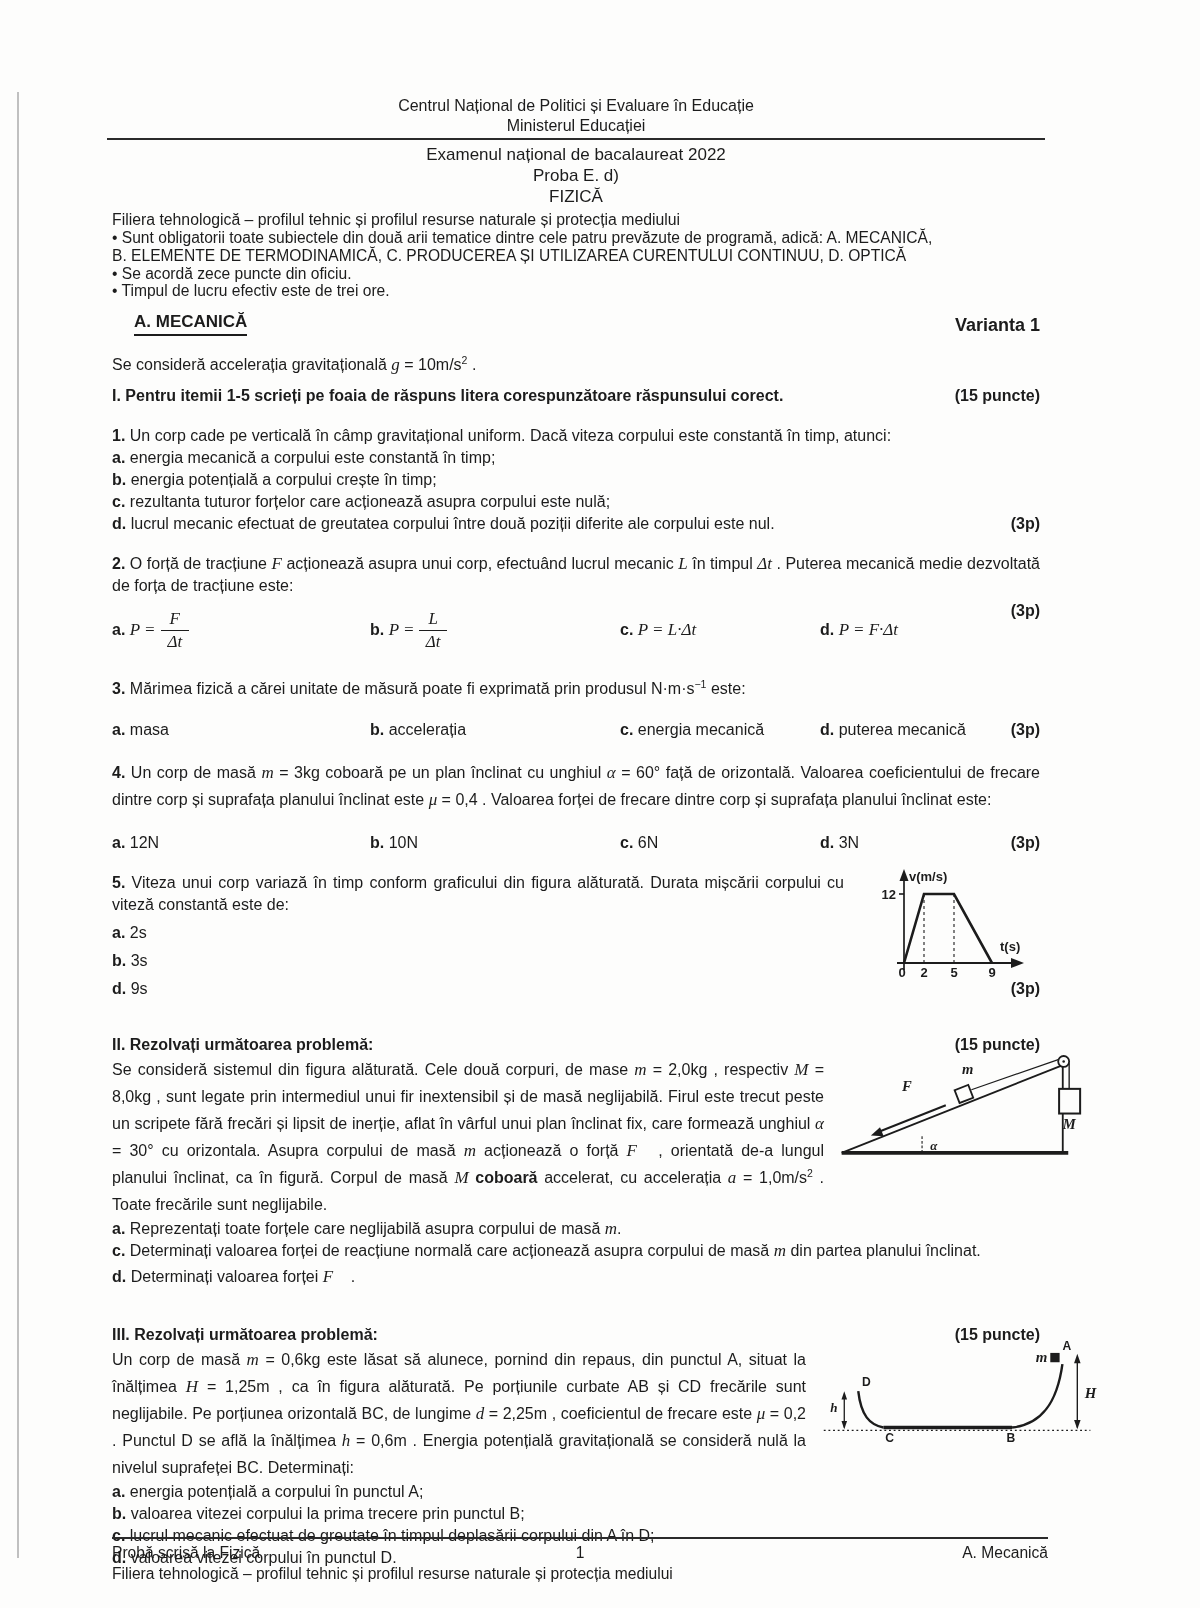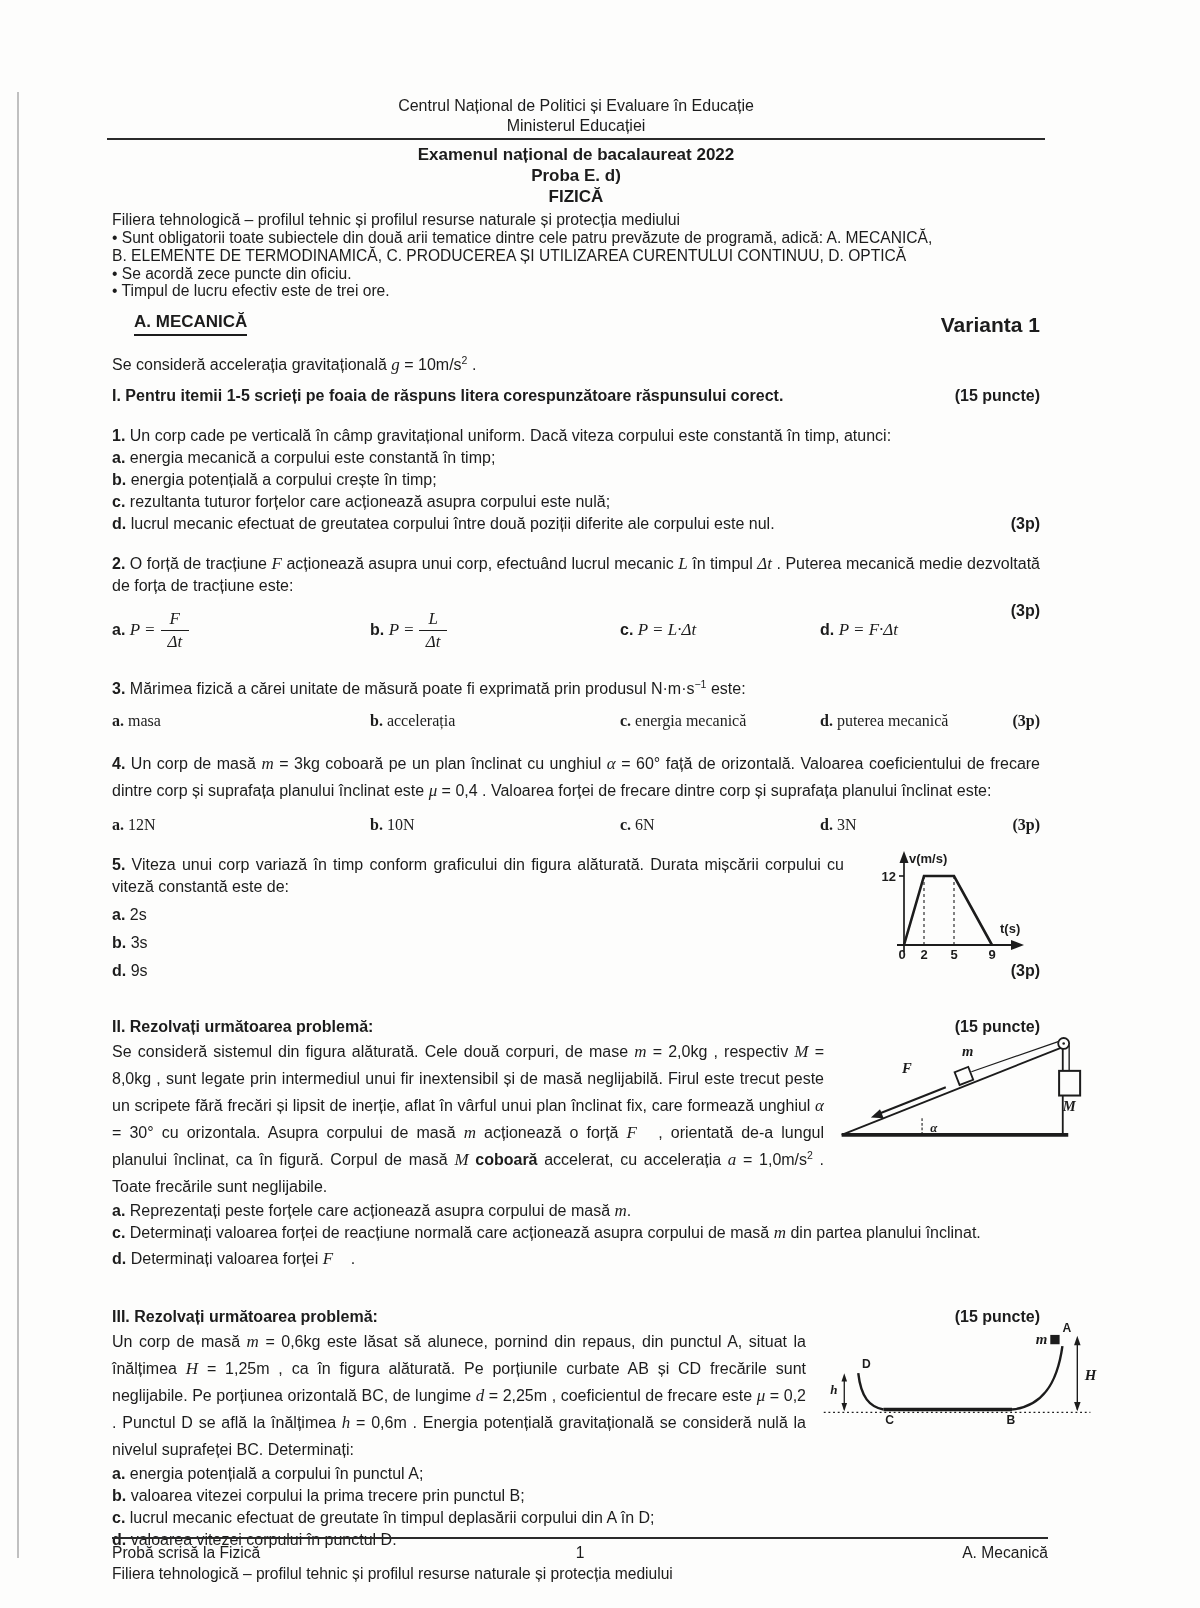--- a/index.html
+++ b/index.html
@@ -10,40 +10,40 @@
   }
   .page{
     position:absolute;top:0;left:0;right:0;bottom:0;
     padding:96px 160px 0 112px;
     font-size:16px;line-height:22px;
     filter:blur(0.22px);
   }
   .scan-edge{position:absolute;left:17px;top:92px;bottom:50px;width:1.5px;background:#8e8e8e;opacity:.55;}
   .center{text-align:center;}
   .t16{font-size:16px;line-height:20px;}
-  .t17{font-size:17px;line-height:21px;font-weight:700;}
+  .t17{font-size:17px;line-height:21px;font-weight:400;}
   .toprule{border-top:2.2px solid #2b2b2b;margin:2px -5px 4px -5px;}
   .filiera{margin-top:3px;font-size:15.8px;line-height:19px;}
   .notes div{font-size:15.6px;line-height:17.8px;}
   .sec-row{display:flex;justify-content:space-between;align-items:flex-end;margin:11px 0 7px;}
   .sec-title{font-weight:700;font-size:17px;margin-left:22px;border-bottom:2.2px solid #1c1c1c;padding-bottom:1px;}
-  .variant{font-weight:700;font-size:21px;}
+  .variant{font-weight:700;font-size:18px;}
   .phead{display:flex;justify-content:space-between;font-weight:700;margin-top:9px;}
   .gap2{margin-top:34px;}
   .gap3{margin-top:36px;align-items:flex-end;}
   .rel{position:relative;}
   .pts{position:absolute;right:0;top:0;font-weight:700;}
   .qline{margin-top:18px;}
   .just{text-align:justify;}
   .lh27{line-height:27px;}
   .seg-r{}
   .seg-b{font-weight:700;}
   .seg-i{font-style:italic;font-family:"Liberation Serif","DejaVu Serif",serif;font-size:17px;}
   .seg-sup{vertical-align:super;font-size:10.5px;line-height:0;}
-  .optrow{display:flex;position:relative;margin-top:10px;font-family:Liberation Serif, serif;}
+  .optrow{display:flex;position:relative;margin-top:19px;}
   .oc1{width:258px;}.oc2{width:250px;}.oc3{width:200px;}.oc4{flex:1;}
   .frow{display:flex;align-items:center;position:relative;height:60px;margin:3px 0 3px;}
   .math{font-style:italic;font-family:"Liberation Serif","DejaVu Serif",serif;font-size:17px;}
   .frac{display:inline-block;vertical-align:middle;text-align:center;margin-left:5px;line-height:20px;}
   .fnum{display:block;border-bottom:1.6px solid #1c1c1c;padding:0 9px 1px;}
   .fden{display:block;padding-top:1px;}
   .opt5{margin-top:6px;}
   .vt-graph{float:right;margin:-6px 10px 2px 34px;}
   .fig-incline{float:right;margin:-22px -52px 4px 14px;}
   .fig-track{float:right;margin:-8px -58px 2px 12px;}
@@ -185,21 +185,21 @@
       <line x1="118" y1="78" x2="42" y2="108" stroke-width="2.2"></line>
       <polygon points="36,111 50,112 46,102"></polygon>
       <line x1="92" y1="130" x2="92" y2="111" stroke-width="1.2" stroke-dasharray="3,2"></line>
       <text class="svgmath" x="70" y="62">F⃗</text>
       <text class="svgmath" x="142" y="44" text-anchor="middle">m</text>
       <text class="svgmath" x="253" y="104" text-anchor="middle">M</text>
       <text class="svgmath-s" x="101" y="127">α</text>
     </svg>
     <span><span class="seg-r">Se consideră sistemul din figura alăturată. Cele două corpuri, de mase </span><span class="seg-i">m</span><span class="seg-r"> = 2,0kg , respectiv </span><span class="seg-i">M</span><span class="seg-r"> = 8,0kg , sunt legate prin intermediul unui fir inextensibil și de masă neglijabilă. Firul este trecut peste un scripete fără frecări și lipsit de inerție, aflat în vârful unui plan înclinat fix, care formează unghiul </span><span class="seg-i">α</span><span class="seg-r"> = 30° cu orizontala. Asupra corpului de masă </span><span class="seg-i">m</span><span class="seg-r"> acționează o forță </span><span class="seg-i">F⃗</span><span class="seg-r"> , orientată de-a lungul planului înclinat, ca în figură. Corpul de masă </span><span class="seg-i">M</span><span class="seg-b"> coboară</span><span class="seg-r"> accelerat, cu accelerația </span><span class="seg-i">a</span><span class="seg-r"> = 1,0m/s</span><span class="seg-sup">2</span><span class="seg-r"> . Toate frecările sunt neglijabile.</span></span>
   </div>
-  <div><span class="seg-b">a. </span><span class="seg-r">Reprezentați peste forțele care acționează asupra corpului de masă </span><span class="seg-i">m</span><span class="seg-r">.</span></div>
+  <div><span class="seg-b">a. </span><span class="seg-r">Reprezentați toate forțele care neglijabilă asupra corpului de masă </span><span class="seg-i">m</span><span class="seg-r">.</span></div>
   <div class="just"><span class="seg-b">c. </span><span class="seg-r">Determinați valoarea forței de reacțiune normală care acționează asupra corpului de masă </span><span class="seg-i">m</span><span class="seg-r"> din partea planului înclinat.</span></div>
   <div style="margin-top:4px"><span class="seg-b">d. </span><span class="seg-r">Determinați valoarea forței </span><span class="seg-i">F⃗</span><span class="seg-r"> .</span></div>
 
   <div class="phead gap3">
     <span>III. Rezolvați următoarea problemă:</span>
     <span>(15 puncte)</span>
   </div>
   <div class="just lh27 clearfix">
     <svg class="fig-track" width="280" height="110" viewBox="0 0 300 118">
       <line x1="6" y1="99" x2="292" y2="99" stroke-width="1.4" stroke-dasharray="2,3"></line>

